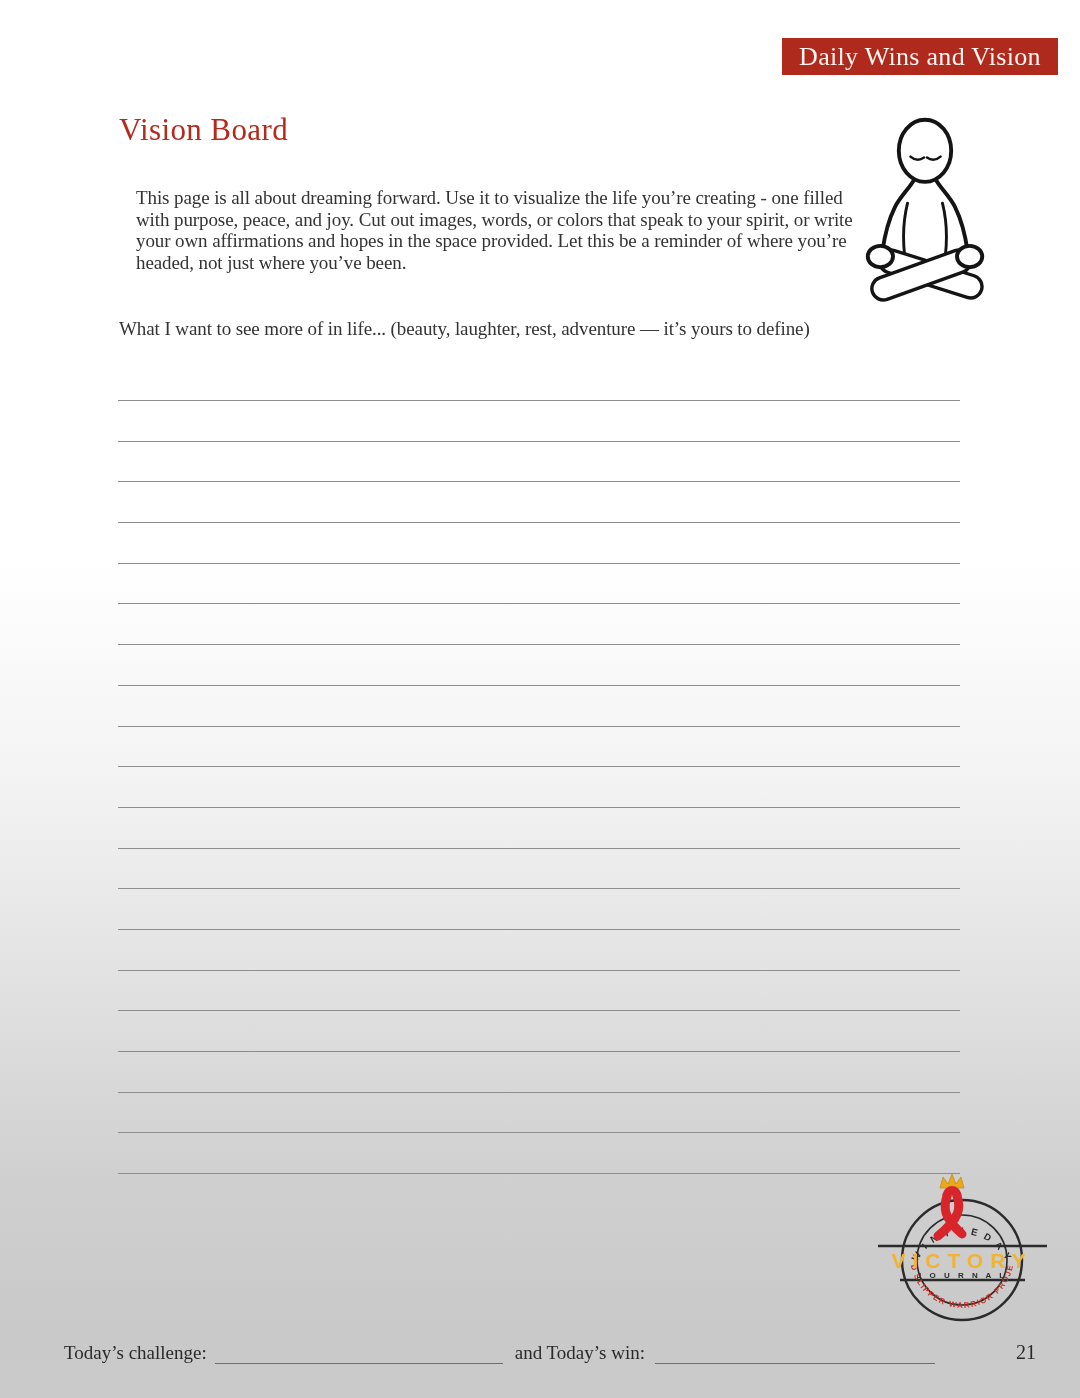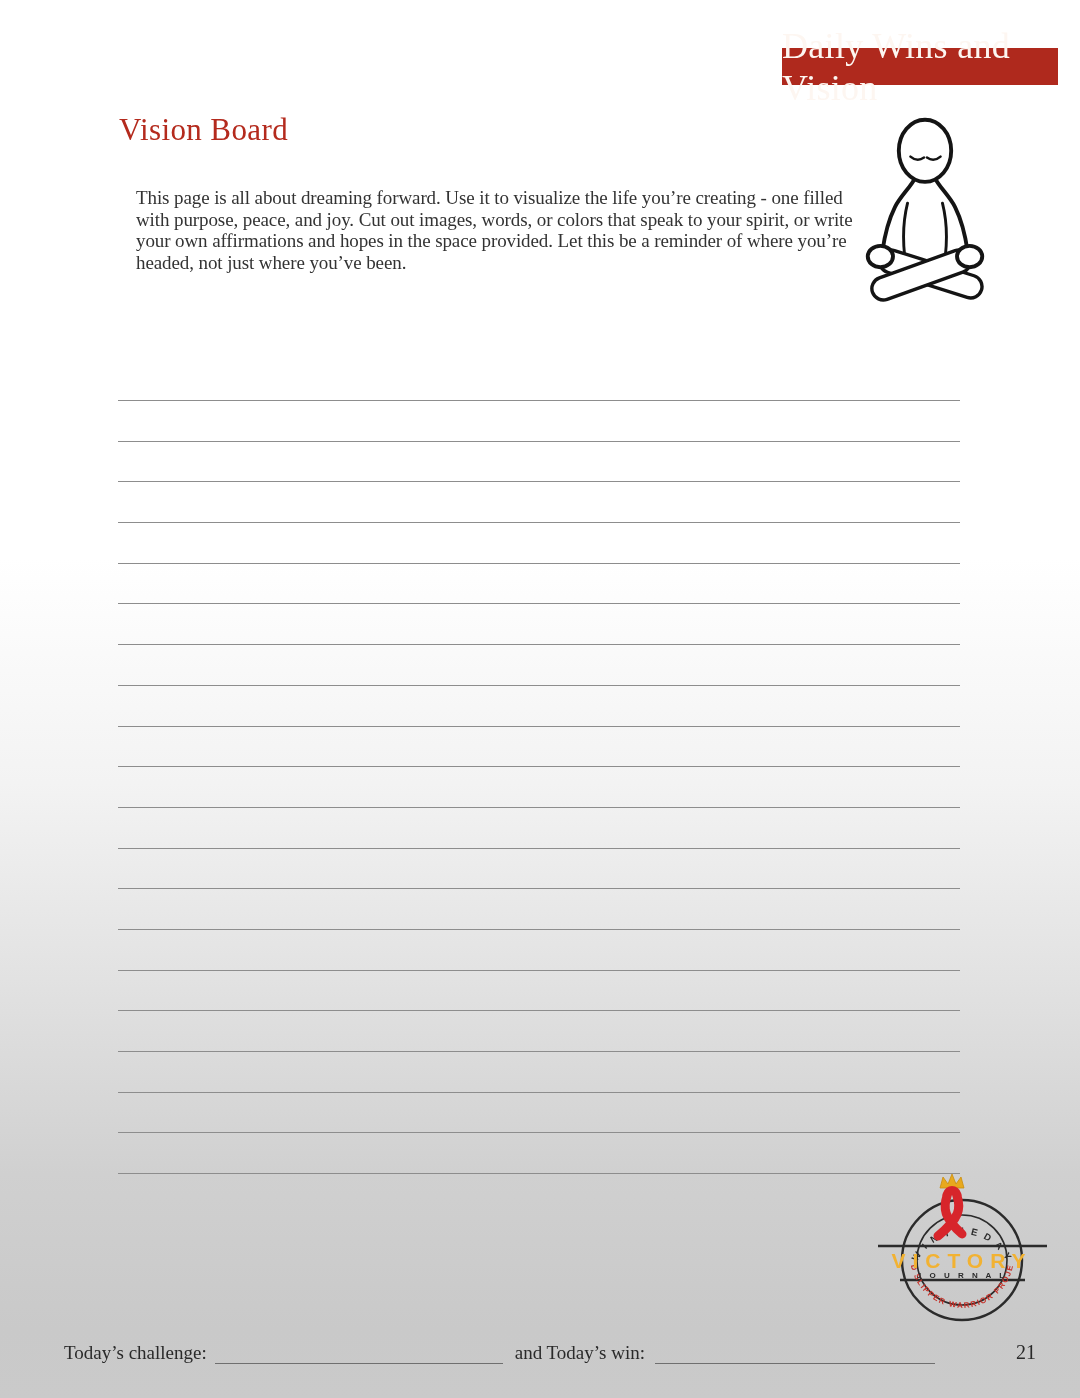--- a/index.html
+++ b/index.html
@@ -11,21 +11,21 @@
     font-family:"Liberation Serif","DejaVu Serif",serif;
     background:linear-gradient(to bottom,
       #ffffff 0%, #ffffff 40%,
       #f3f3f3 56%, #e2e2e2 70%,
       #d0d0d0 84%, #c9c9c9 95%, #cacaca 100%);
   }
   .banner{
     position:absolute;left:782px;top:38px;width:276px;height:37px;
     background:#AF291D;color:#fdf6f1;
     display:flex;align-items:center;justify-content:center;
-    font-size:36px;letter-spacing:.3px;margin-top:10px;
+    font-size:26px;letter-spacing:.3px;
   }
   .title{
     position:absolute;left:119px;top:112px;
     font-size:31px;color:#B42A1D;letter-spacing:.4px;
   }
   .intro{
     position:absolute;left:119px;top:170px;width:722px;
     font-size:19px;line-height:21.6px;color:#333;letter-spacing:-.1px;
   }
   .prompt{
@@ -87,20 +87,21 @@
         <ellipse cx="113" cy="145" rx="13" ry="11"></ellipse>
 
         <ellipse cx="67" cy="36" rx="27" ry="32"></ellipse>
 
         <path d="M52,42 q7,6 14,1" fill="none" stroke-width="2.6"></path>
         <path d="M69,43 q7,5 14,-1" fill="none" stroke-width="2.6"></path>
       </g>
     </svg>
   </div>
 
+  <p class="prompt" style="margin:0">What I want to see more of in life... (beauty, laughter, rest, adventure — it’s yours to define)</p>
 
   <div class="lines">
       <div class="rule"></div>
       <div class="rule"></div>
       <div class="rule"></div>
       <div class="rule"></div>
       <div class="rule"></div>
       <div class="rule"></div>
       <div class="rule"></div>
       <div class="rule"></div>

